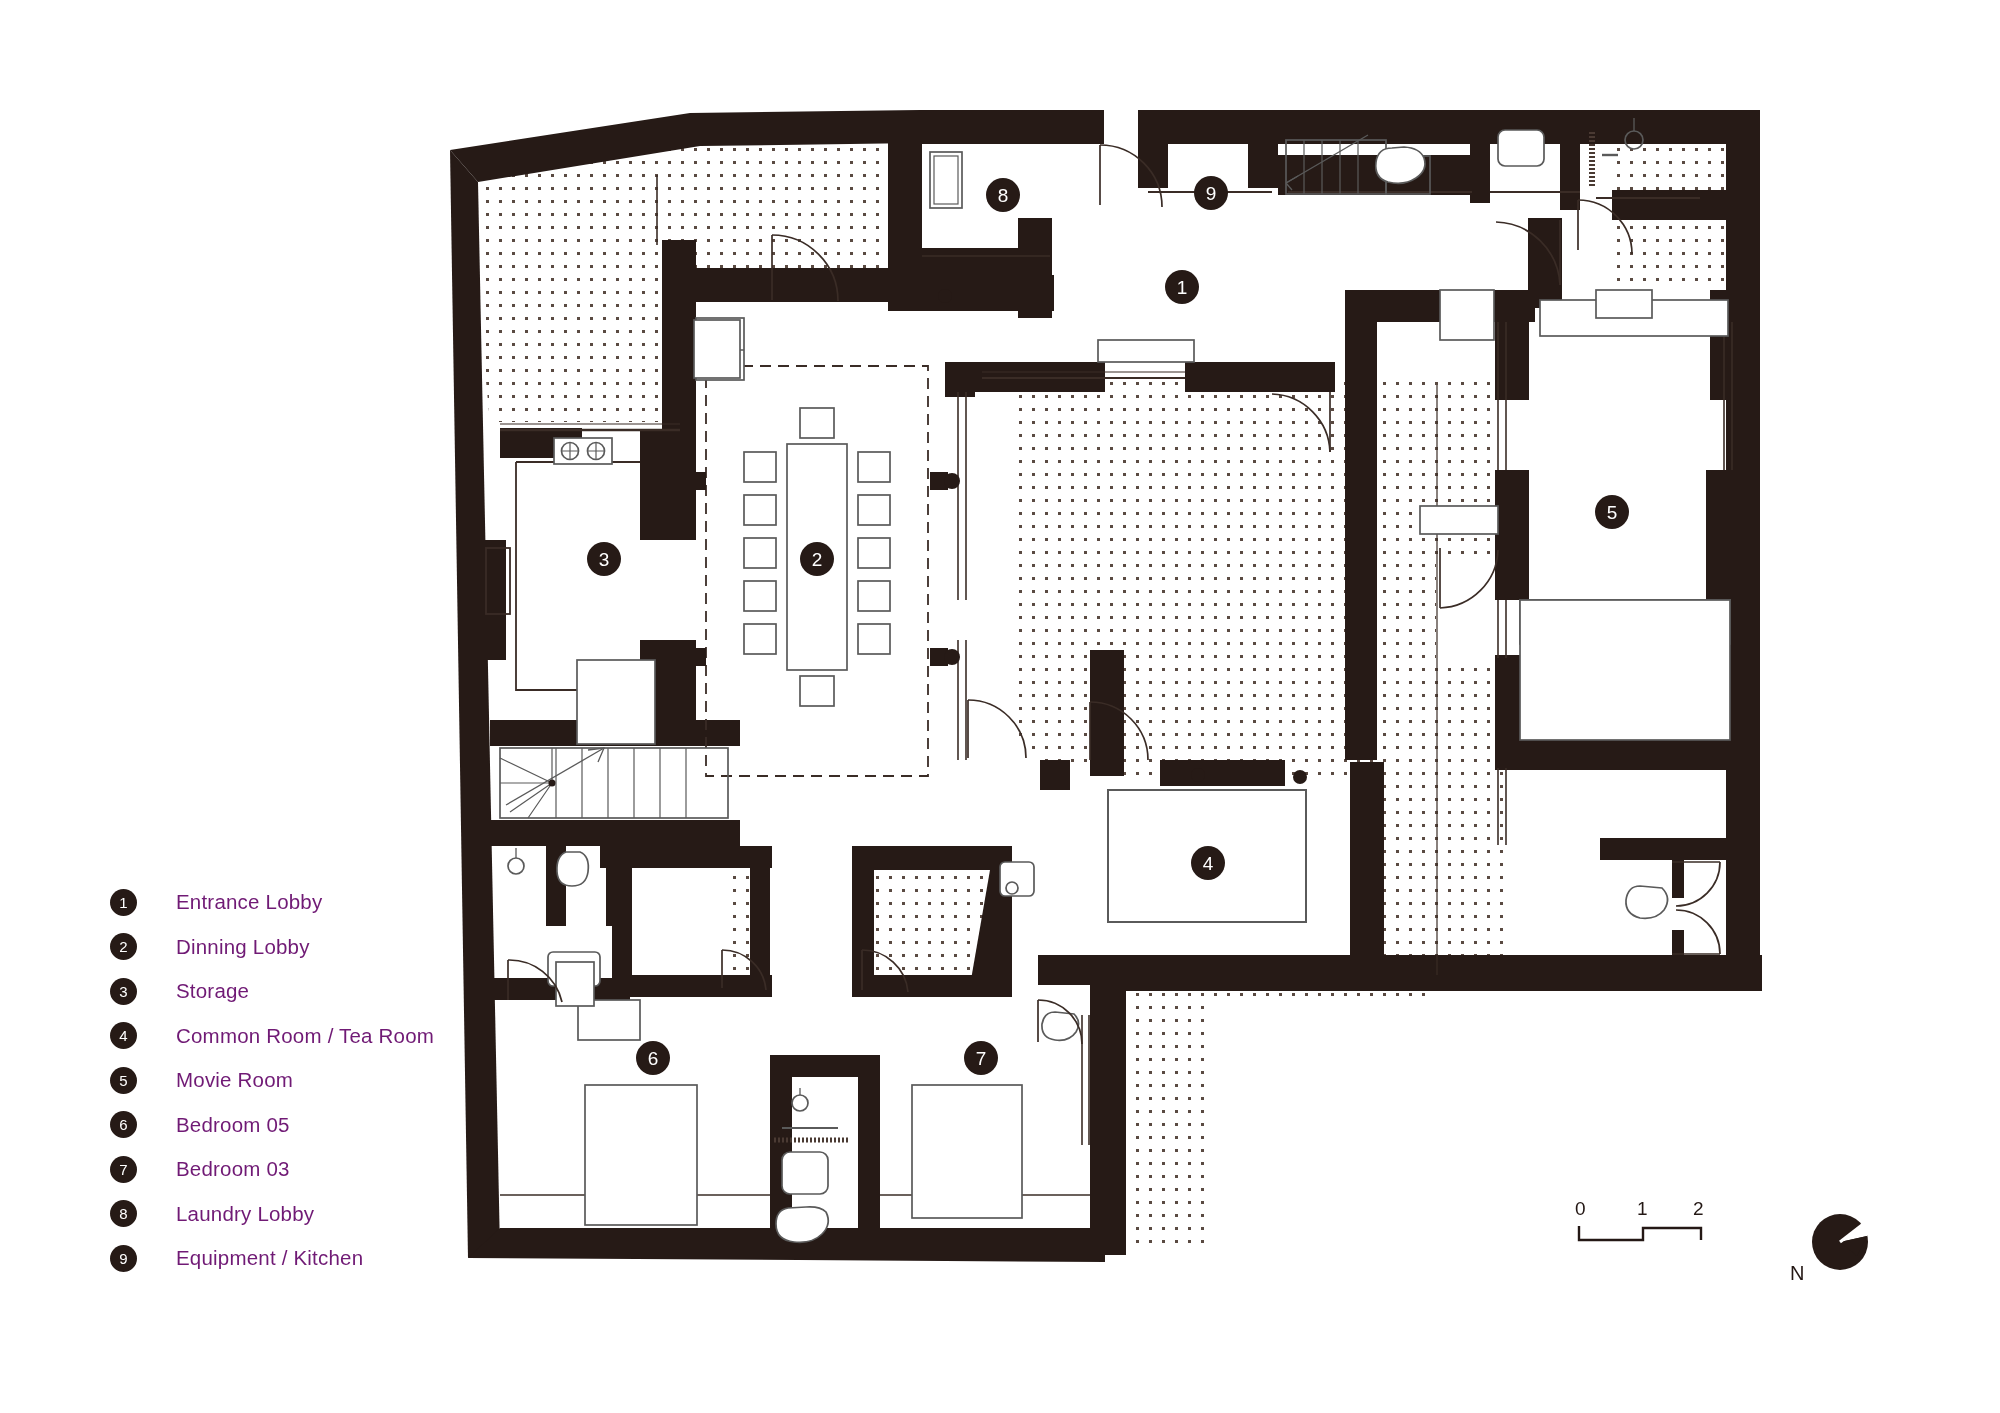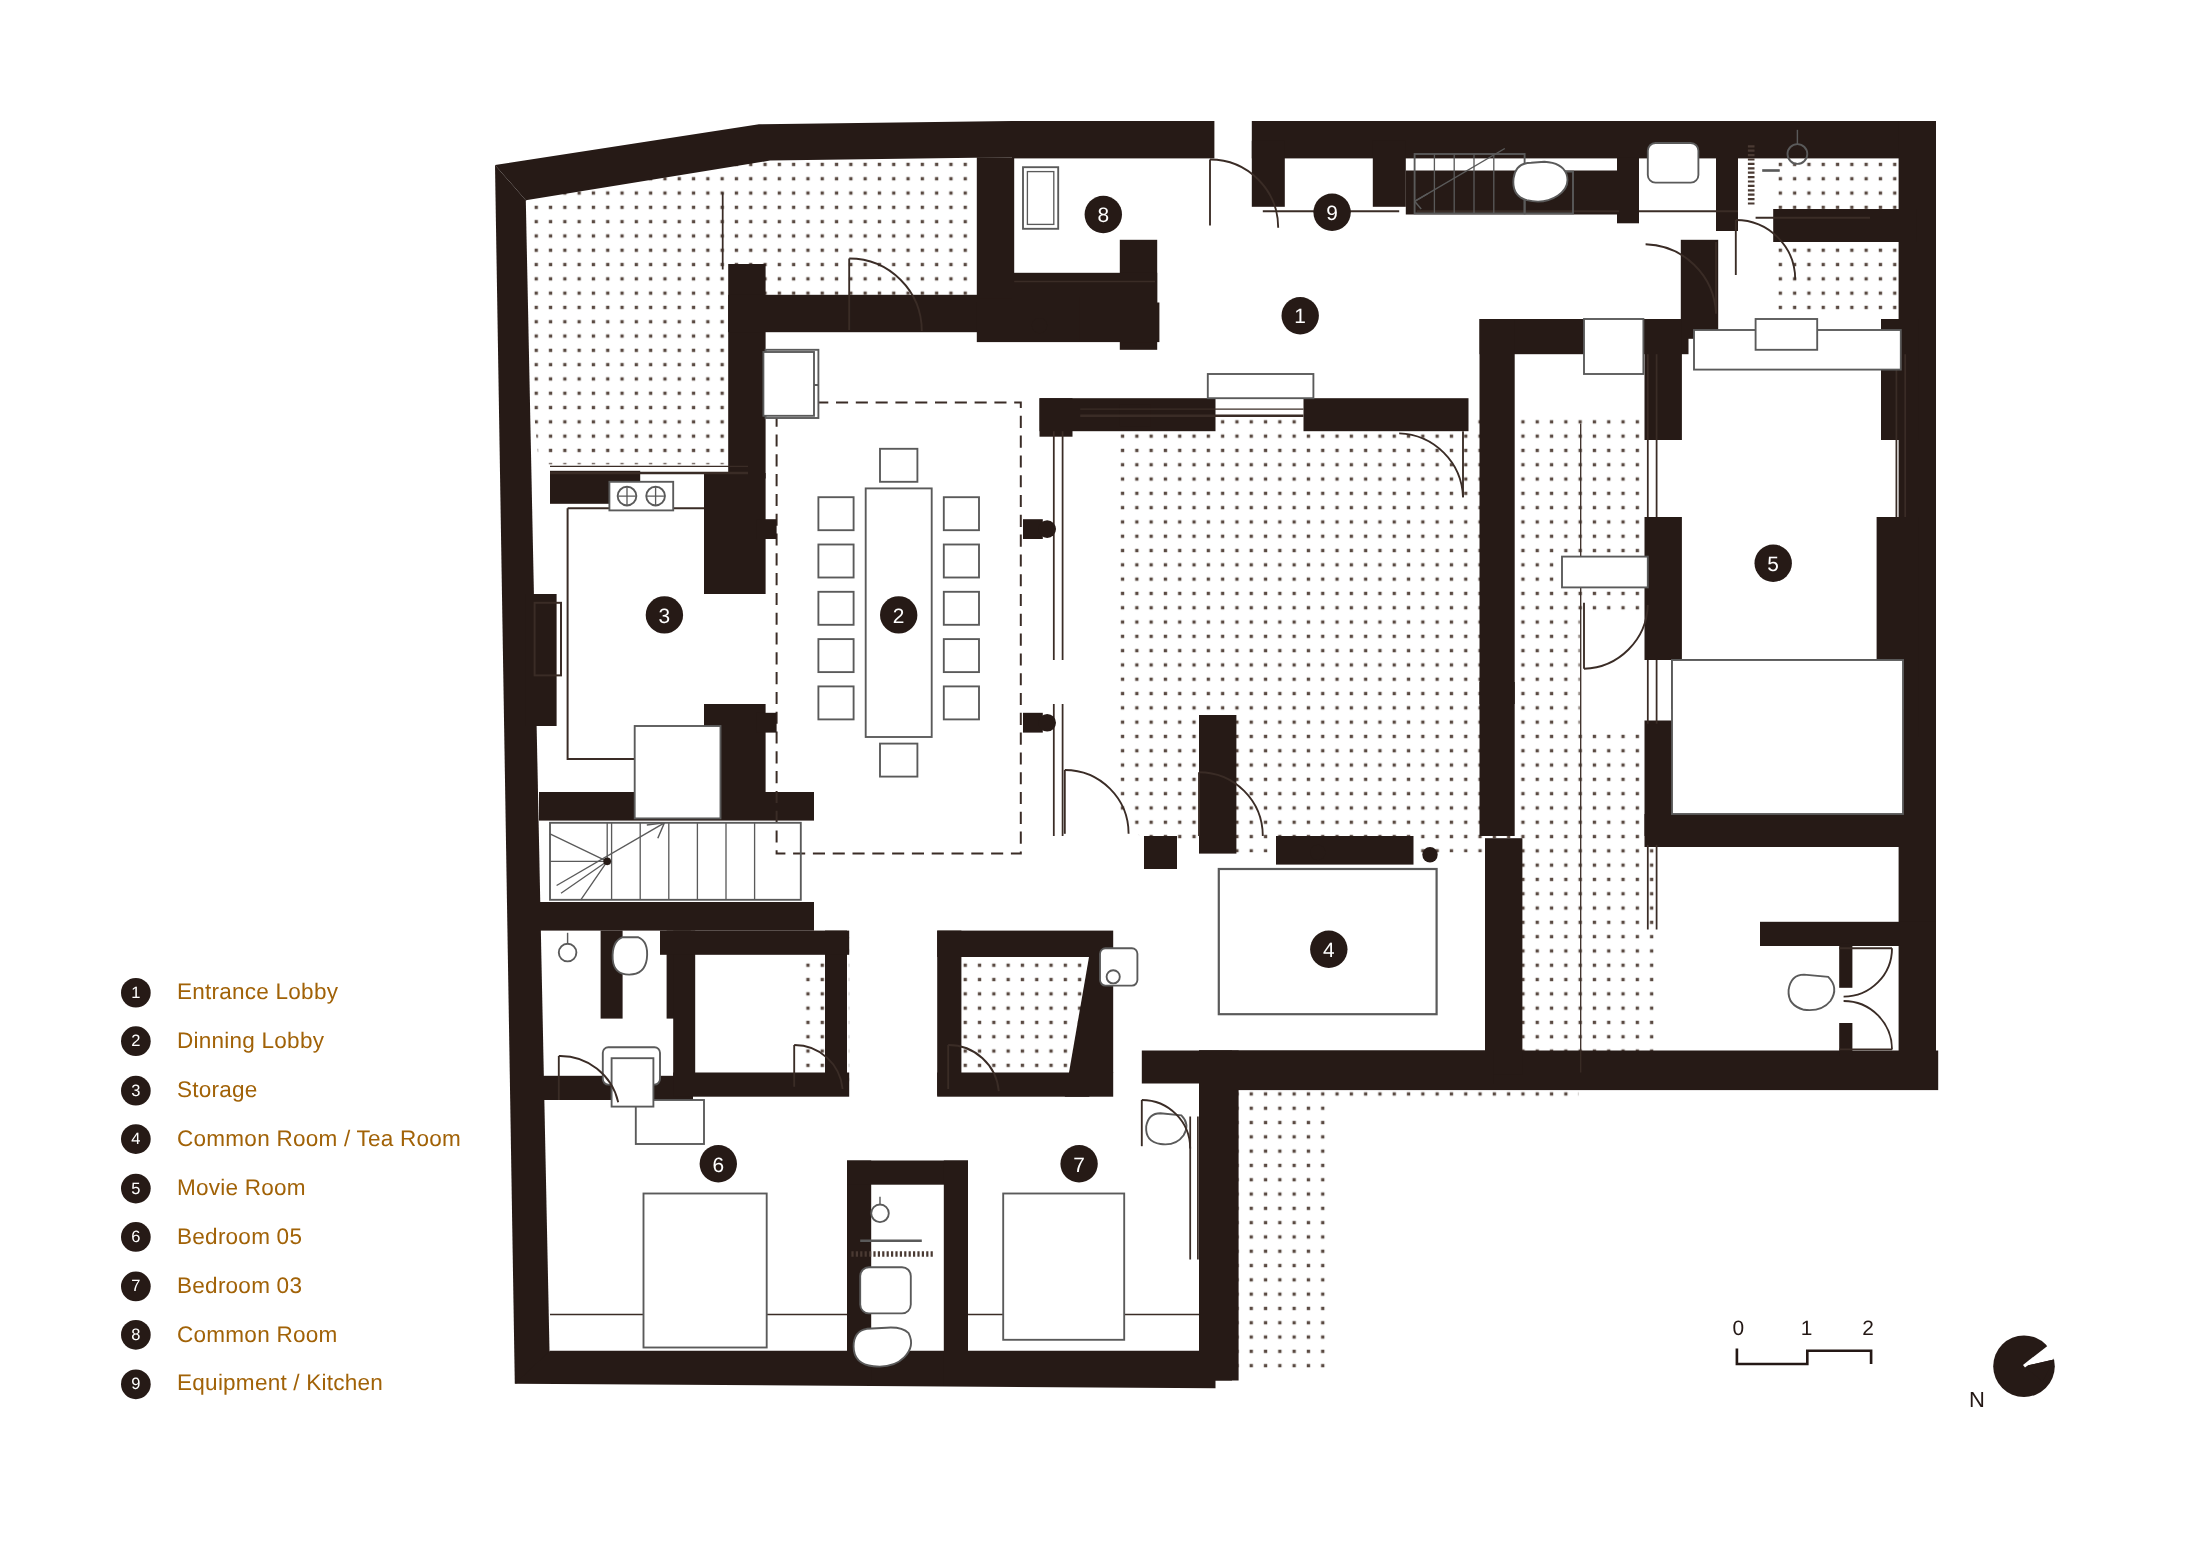--- a/index.html
+++ b/index.html
@@ -35,23 +35,23 @@
     border-radius: 50%;
     background: #261a16;
     color: #ffffff;
     font-size: 15px;
     line-height: 27px;
     text-align: center;
     flex: 0 0 auto;
     font-family: "Liberation Sans", sans-serif;
   }
   .legend-label {
-    margin-left: 24px;
+    margin-left: 39px;
     font-size: 20.5px;
-    color: #a16207;
+    color: #701a75;
     letter-spacing: 0.2px;
     white-space: nowrap;
   }
 
   
   #plan-wrap {
     position: absolute;
     left: 0;
     top: 0;
     width: 2000px;
@@ -523,21 +523,21 @@
   <div class="legend-row">
     <div class="legend-bullet">6</div>
     <div class="legend-label">Bedroom 05</div>
   </div>
   <div class="legend-row">
     <div class="legend-bullet">7</div>
     <div class="legend-label">Bedroom 03</div>
   </div>
   <div class="legend-row">
     <div class="legend-bullet">8</div>
-    <div class="legend-label">Common Room</div>
+    <div class="legend-label">Laundry Lobby</div>
   </div>
   <div class="legend-row">
     <div class="legend-bullet">9</div>
     <div class="legend-label">Equipment / Kitchen</div>
   </div>
 </div>
 
 <div id="scalebar">
   <div class="sb-num sb-0">0</div>
   <div class="sb-num sb-1">1</div>

